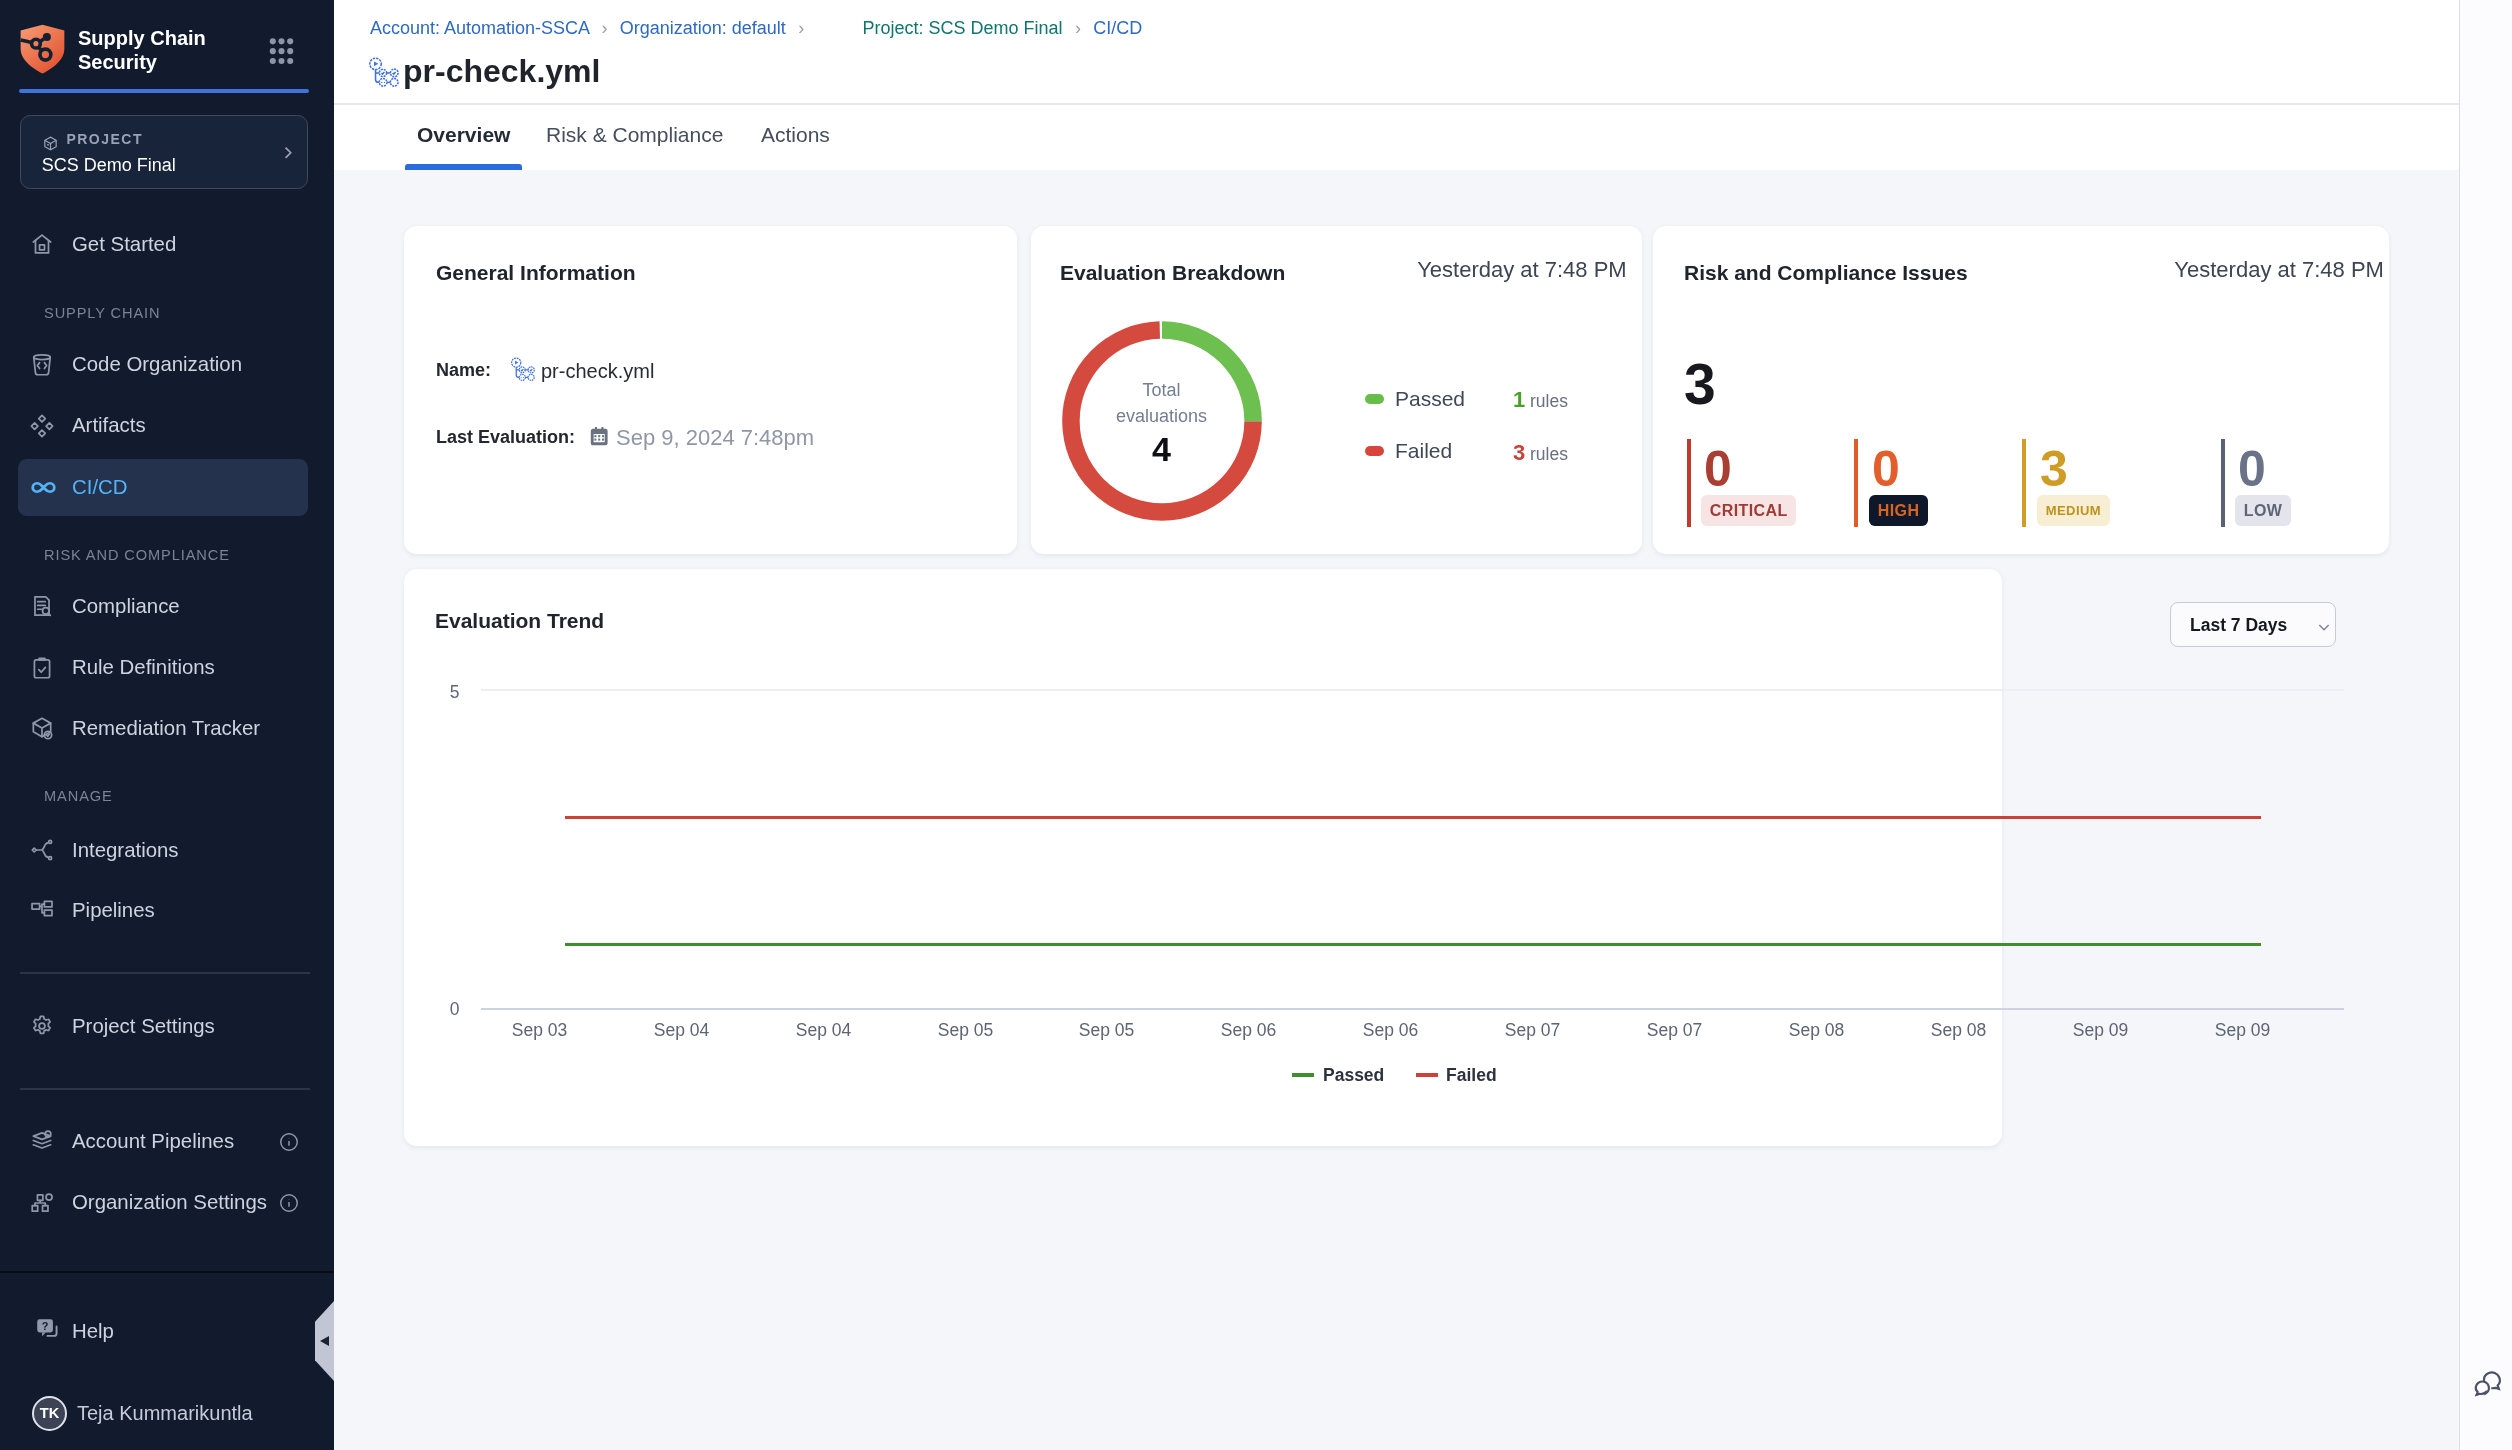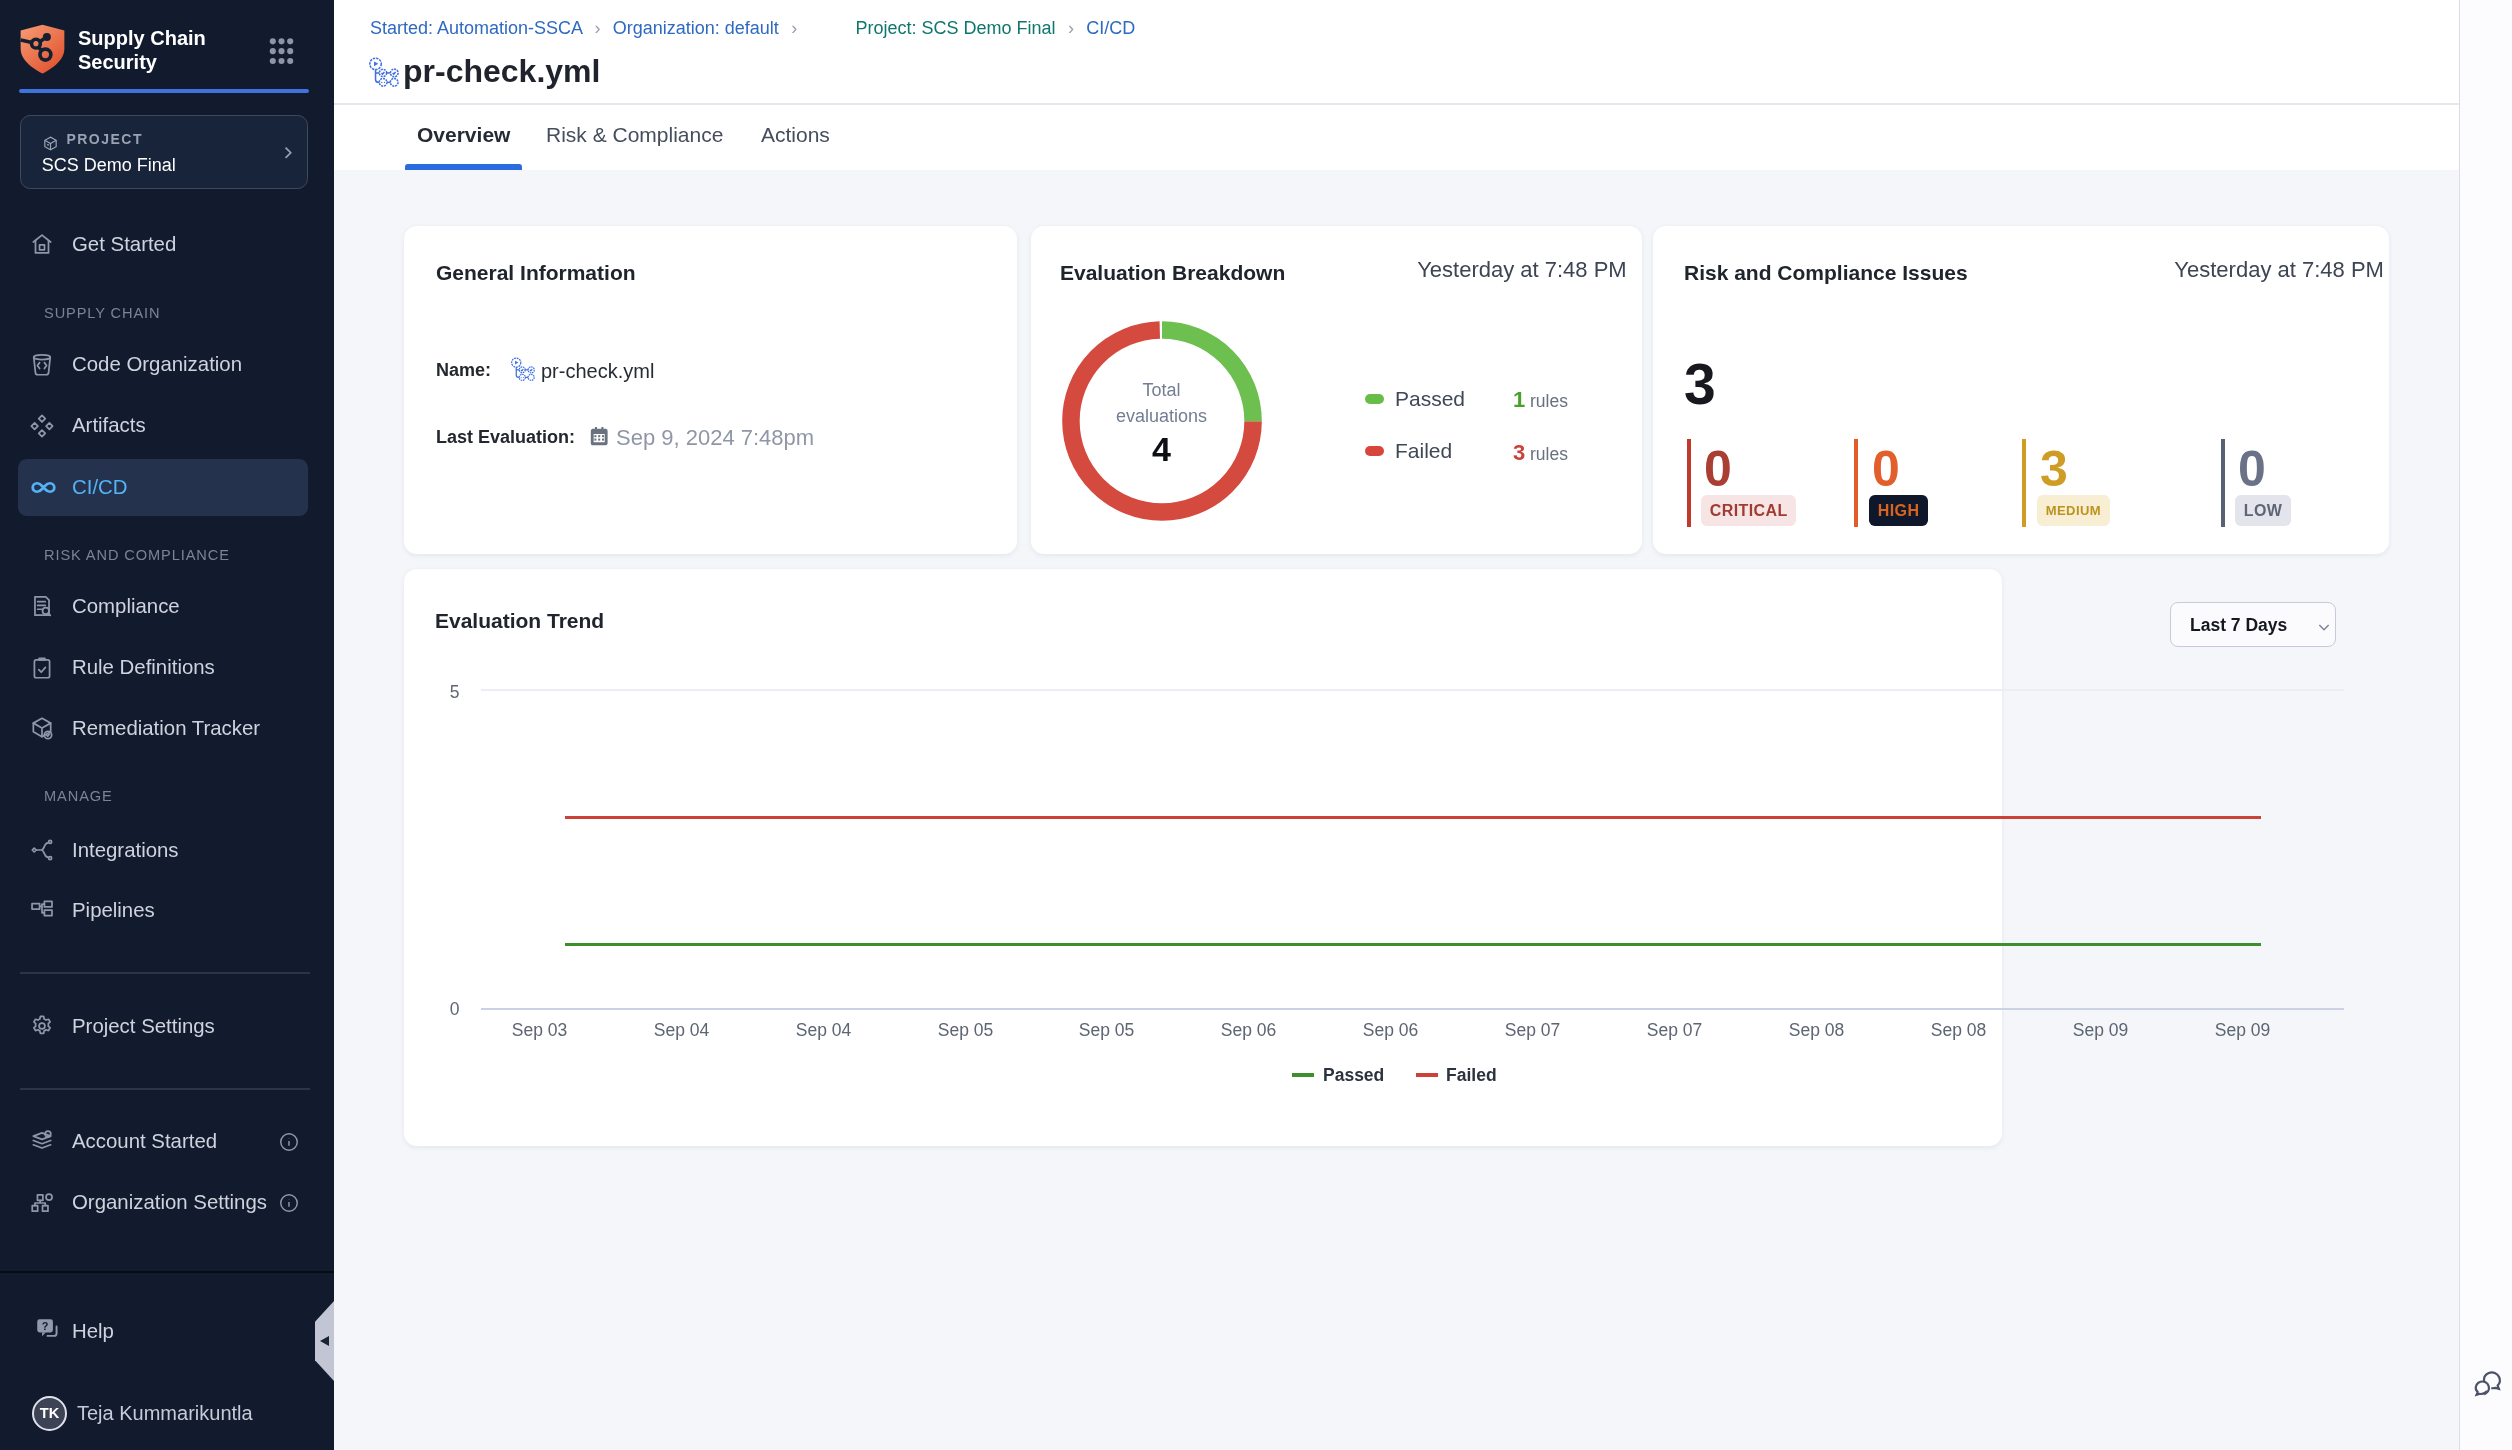--- a/index.html
+++ b/index.html
@@ -126,21 +126,21 @@
           <path d="M10.5 3.2h3l.5 2.3a6.8 6.8 0 0 1 1.8 1l2.2-.7 1.5 2.5-1.7 1.6a6.8 6.8 0 0 1 0 2.2l1.7 1.6-1.5 2.5-2.2-.7a6.8 6.8 0 0 1-1.8 1l-.5 2.3h-3l-.5-2.3a6.8 6.8 0 0 1-1.8-1l-2.2.7-1.5-2.5 1.7-1.6a6.8 6.8 0 0 1 0-2.2L4.5 8.3 6 5.8l2.2.7a6.8 6.8 0 0 1 1.8-1z"></path>
           <circle cx="12" cy="12" r="2.7"></circle>
         </svg></div>
       <div class="abs" style="left:72px;top:1015px;font-size:20.4px;color:#ced3dd;">Project Settings</div>
       <div class="abs" style="left:20px;top:1088px;width:290px;height:1.5px;background:#2a3547;"></div>
       <div class="abs" style="left:29px;top:1128px;width:26px;height:26px;"><svg width="26" height="26" viewBox="0 0 24 24" fill="none" stroke="#8e97a8" stroke-width="1.6" stroke-linecap="round" stroke-linejoin="round" style="flex:none">
           <path d="M12 10.5 4 7.5 12 4.5l8 3Z"></path>
           <path d="M4 11.5l8 3 8-3M4 15.5l8 3 8-3"></path>
           <circle cx="17.5" cy="5.5" r="2.6"></circle>
         </svg></div>
-      <div class="abs" style="left:72px;top:1130px;font-size:20.4px;color:#ced3dd;">Account Started</div>
+      <div class="abs" style="left:72px;top:1130px;font-size:20.4px;color:#ced3dd;">Account Pipelines</div>
       <svg class="abs" style="left:278px;top:1131px" width="22" height="22" viewBox="0 0 24 24" fill="none" stroke="#8e97a8" stroke-width="1.6">
         <circle cx="12" cy="12" r="9"></circle>
         <path d="M12 11v5M12 7.6v.4"></path>
       </svg>
       <div class="abs" style="left:29px;top:1190px;width:26px;height:26px;"><svg width="26" height="26" viewBox="0 0 24 24" fill="none" stroke="#8e97a8" stroke-width="1.6" stroke-linecap="round" stroke-linejoin="round" style="flex:none">
           <rect x="3" y="14.5" width="5" height="5"></rect>
           <rect x="12.5" y="14.5" width="5" height="5"></rect>
           <rect x="7.8" y="4.5" width="5" height="5"></rect>
           <path d="M10.3 9.5v2.5M5.5 14.5v-2.5h9.5v2.5"></path>
           <circle cx="18.5" cy="6.5" r="2.8"></circle>
@@ -167,21 +167,21 @@
 
 <div class="abs" style="left:2459px;top:0;width:53px;height:1451px;background:#fcfcfe;border-left:1.5px solid #dadce6;">
   <svg class="abs" style="left:11.7px;top:1369px;" width="34" height="34" viewBox="0 0 24 24" fill="none" stroke="#4b5166" stroke-width="1.55">
     <path d="M9.5 16.5c-1.2 1-2.7 1.3-4.3 1.1l-2 .6.8-1.9C2.7 15 2.3 13 3.2 11.2 4.4 9 7.3 8.2 9.6 9.4c2.2 1.2 3 4 1.8 6.1-.5.9-1.2 1.4-1.9 1.8z"></path>
     <path d="M8.5 8.6c-.3-2.4 1-4.8 3.3-5.8 2.9-1.2 6.2.1 7.4 3 .9 2.1.4 4.4-1.1 5.9l.9 2.3-2.4-.7c-1 .3-2 .4-3 .2"></path>
   </svg>
 </div>
 
 <div class="abs" id="header" style="left:334px;top:0;width:2125px;height:170px;background:#fff;">
   <div class="abs" style="left:36px;top:18px;font-size:18px;color:#97a0ae;">
-    <span style="color:#2e6ac1;">Started: Automation-SSCA</span>
+    <span style="color:#2e6ac1;">Account: Automation-SSCA</span>
     <span style="padding:0 7.3px;">›</span>
     <span style="color:#2e6ac1;">Organization: default</span>
     <span style="padding:0 7.3px;">›</span>
     <span style="color:#0f766e;margin-left:46px;">Project: SCS Demo Final</span>
     <span style="padding:0 7.3px;">›</span>
     <span style="color:#2e6ac1;">CI/CD</span>
   </div>
   <svg class="abs" style="left:35px;top:57px;" width="30" height="31" viewBox="0 0 33 34">
       <g fill="none" stroke="#3f6fe0" stroke-width="1.7">
     <circle cx="7.2" cy="7.5" r="6.3" stroke-dasharray="2.6 1.1"></circle>

